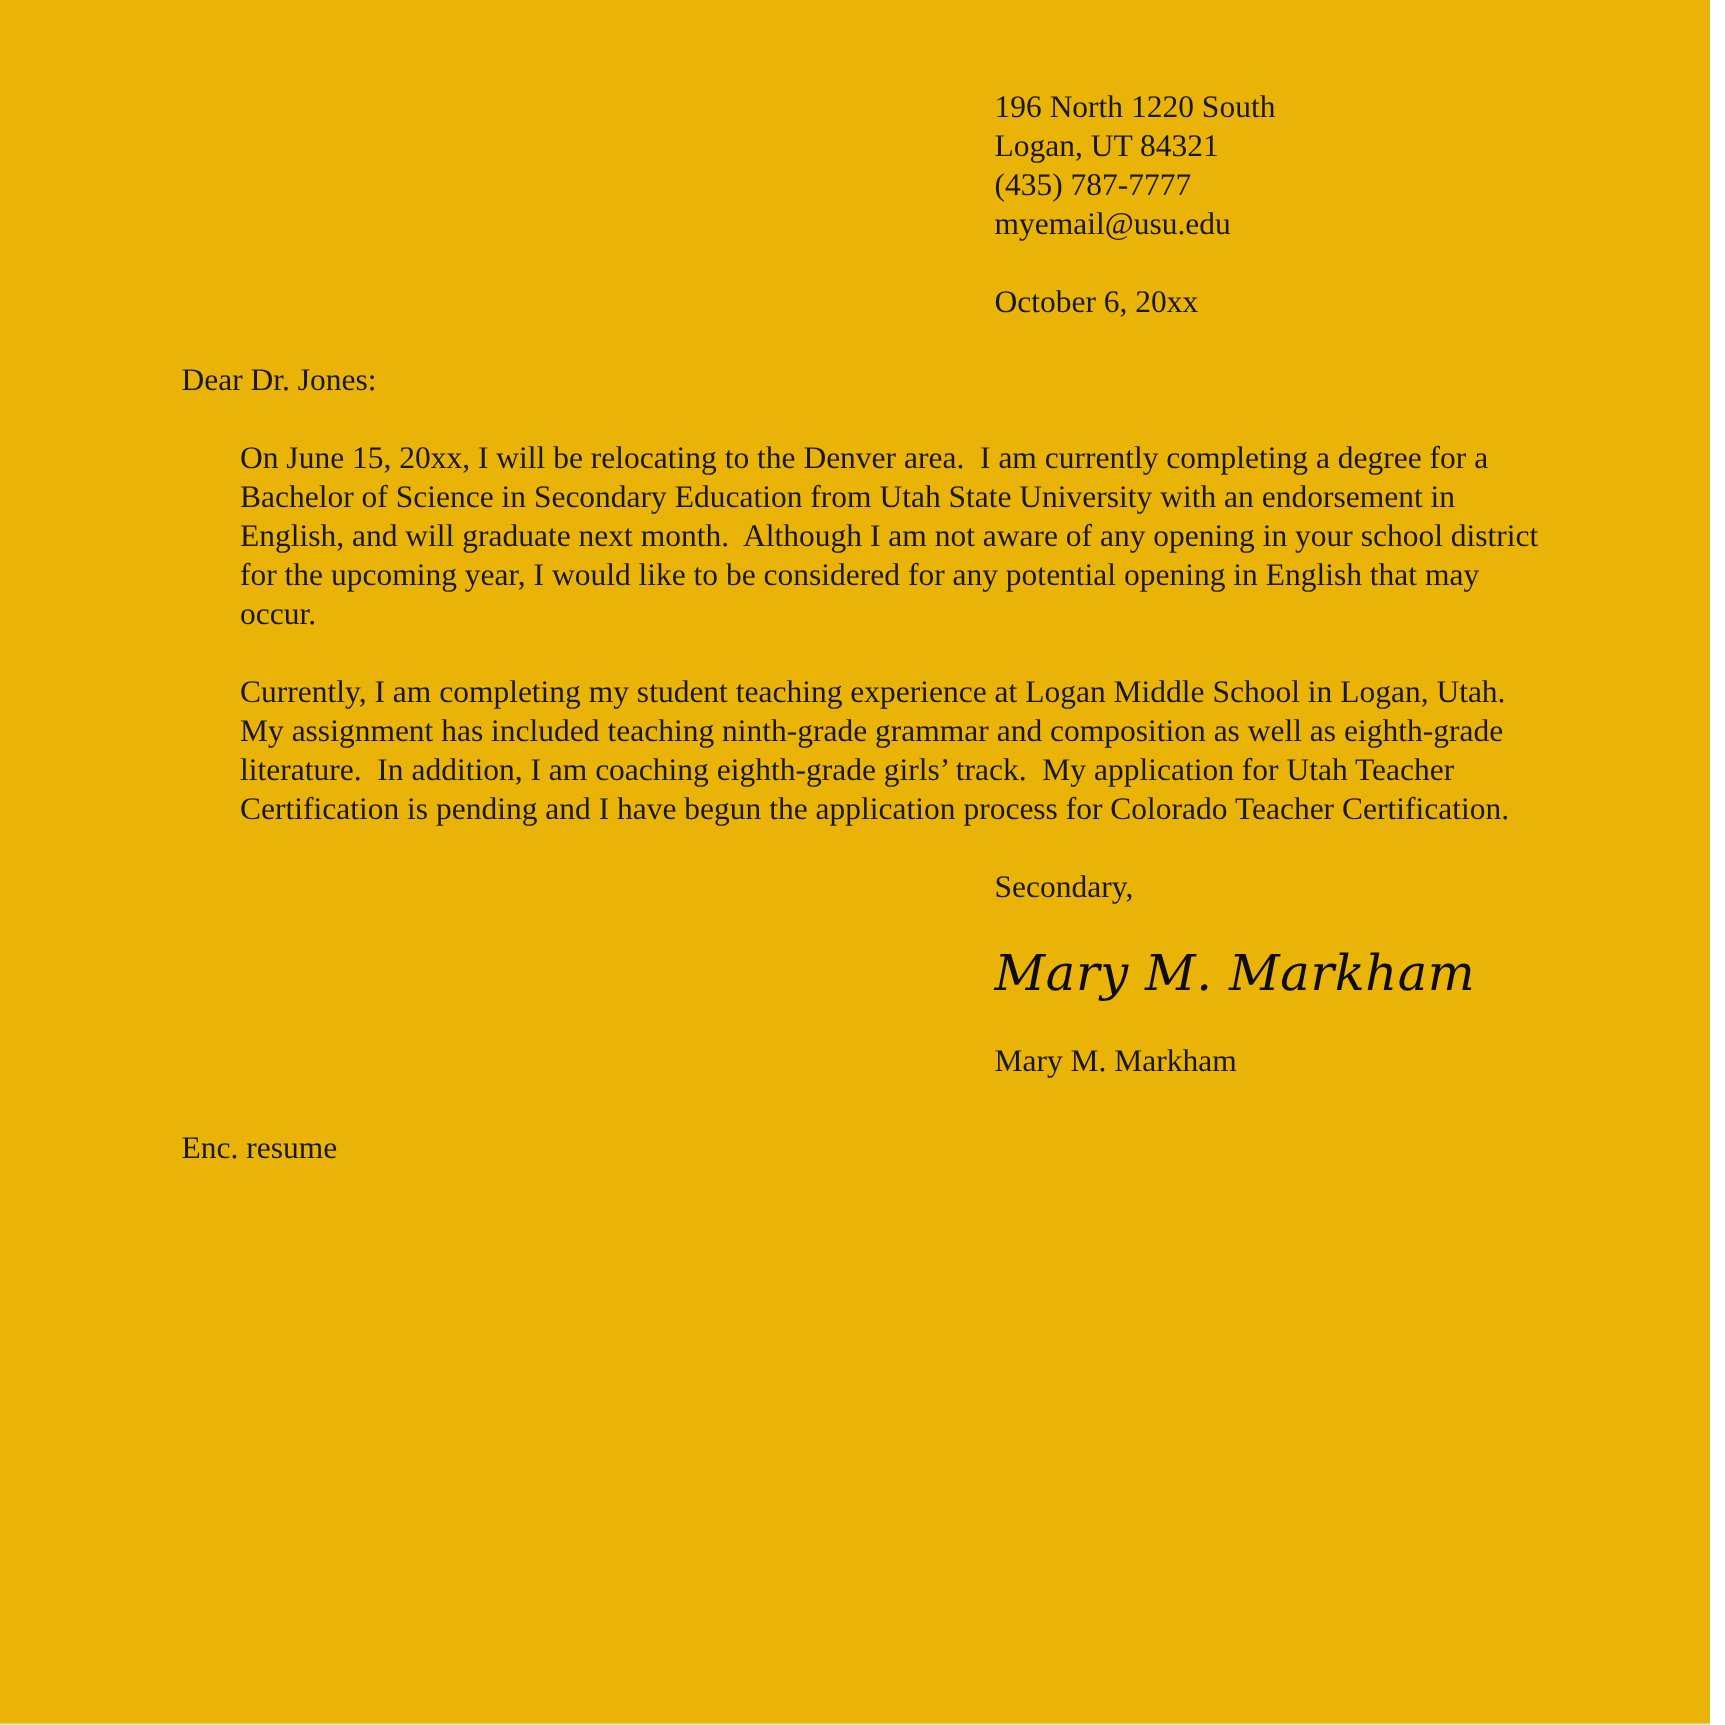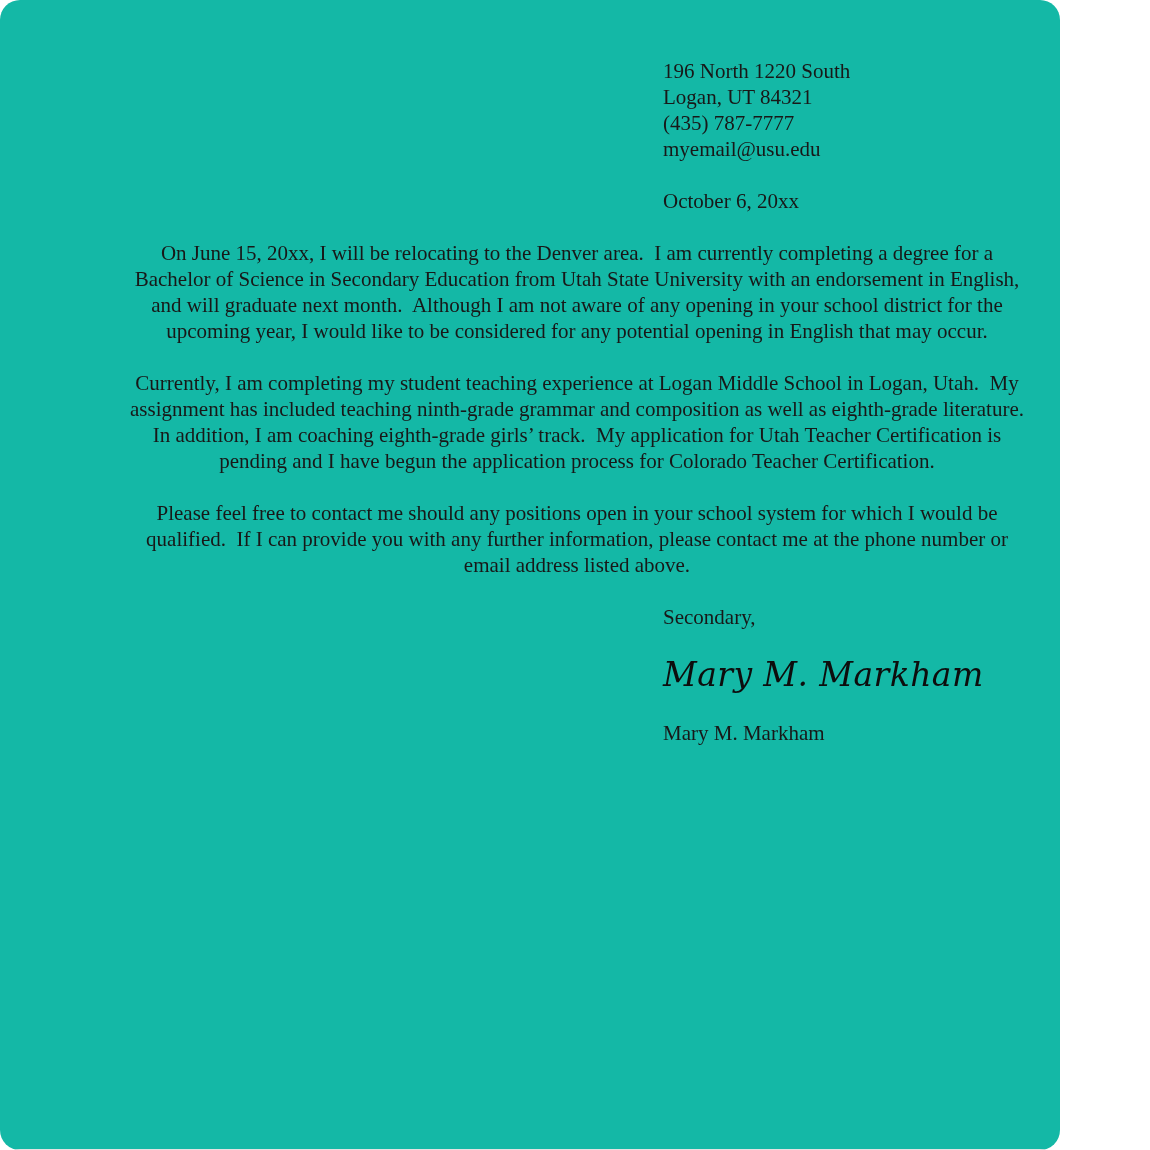--- a/index.html
+++ b/index.html
@@ -4,28 +4,27 @@
 <title>Cover Letter</title>
 <style>
   html, body {
     margin: 0;
     padding: 0;
     background: #ffffff;
   }
 
   .page {
     position: relative;
-    width: 1060px;
+    width: 1140px;
     height: 1150px;
-    background: #14b8a6;
+    background: #eab308;
     box-sizing: border-box;
     overflow: hidden;
     font-family: "Liberation Serif", "DejaVu Serif", serif;
     color: #181818;
-    border-radius: 20px;
   }
 
   
   .page-frame {
     position: absolute;
     left: 0;
     top: 0;
     width: 1149px;
     height: 1149px;
     border-right: 1px solid #e3e3e3;
@@ -63,21 +62,22 @@
   .recipient-address {
     padding-top: 26px;
   }
 
   .salutation {
     padding-top: 26px;
   }
 
   .body-paragraph {
     padding-top: 26px;
-    text-align: center;
+    text-align: left;
+    margin-left: 39px;
   }
 
   .closing-line {
     padding-top: 26px;
   }
 
   .signature {
     font-family: "DejaVu Serif", "Liberation Serif", serif;
     font-style: italic;
     font-size: 33px;
@@ -105,28 +105,29 @@
   <div class="letter">
 
     <div class="block indented sender-address">196 North 1220 South
 Logan, UT 84321
 (435) 787-7777
 myemail@usu.edu</div>
 
     <div class="block indented date-line">October 6, 20xx</div>
 
 
+    <div class="block salutation">Dear Dr. Jones:</div>
 
     <div class="block body-paragraph">On June 15, 20xx, I will be relocating to the Denver area.  I am currently completing a degree for a Bachelor of Science in Secondary Education from Utah State University with an endorsement in English, and will graduate next month.  Although I am not aware of any opening in your school district for the upcoming year, I would like to be considered for any potential opening in English that may occur.</div>
 
     <div class="block body-paragraph">Currently, I am completing my student teaching experience at Logan Middle School in Logan, Utah.  My assignment has included teaching ninth-grade grammar and composition as well as eighth-grade literature.  In addition, I am coaching eighth-grade girls’ track.  My application for Utah Teacher Certification is pending and I have begun the application process for Colorado Teacher Certification.</div>
 
-    <div class="block body-paragraph">Please feel free to contact me should any positions open in your school system for which I would be qualified.  If I can provide you with any further information, please contact me at the phone number or email address listed above.</div>
 
     <div class="block indented closing-line">Secondary,</div>
 
     <div class="indented signature">Mary M. Markham</div>
 
     <div class="block indented signature-name">Mary M. Markham</div>
 
+    <div class="block enclosure">Enc. resume</div>
 
   </div>
 </div>
 
 </body></html>

